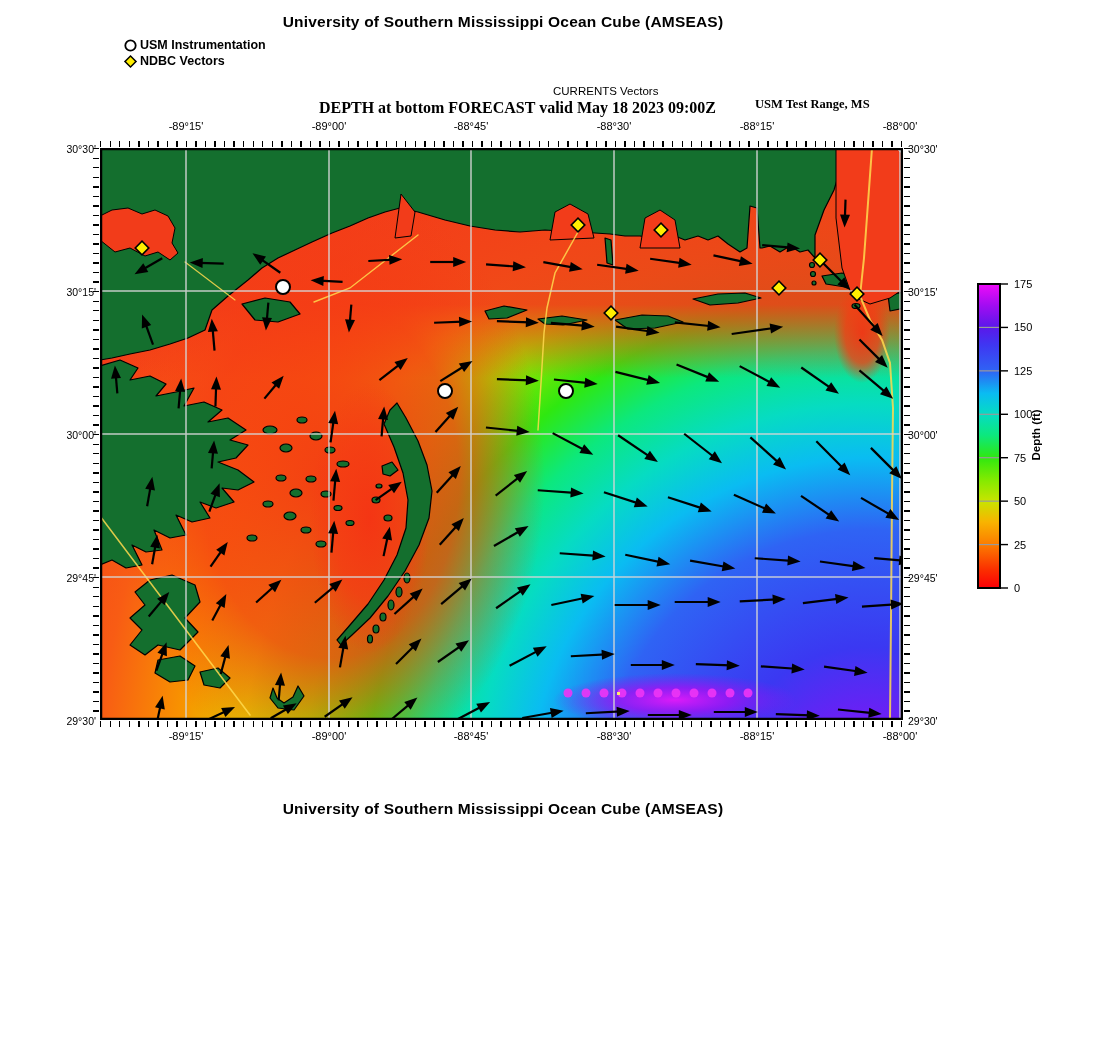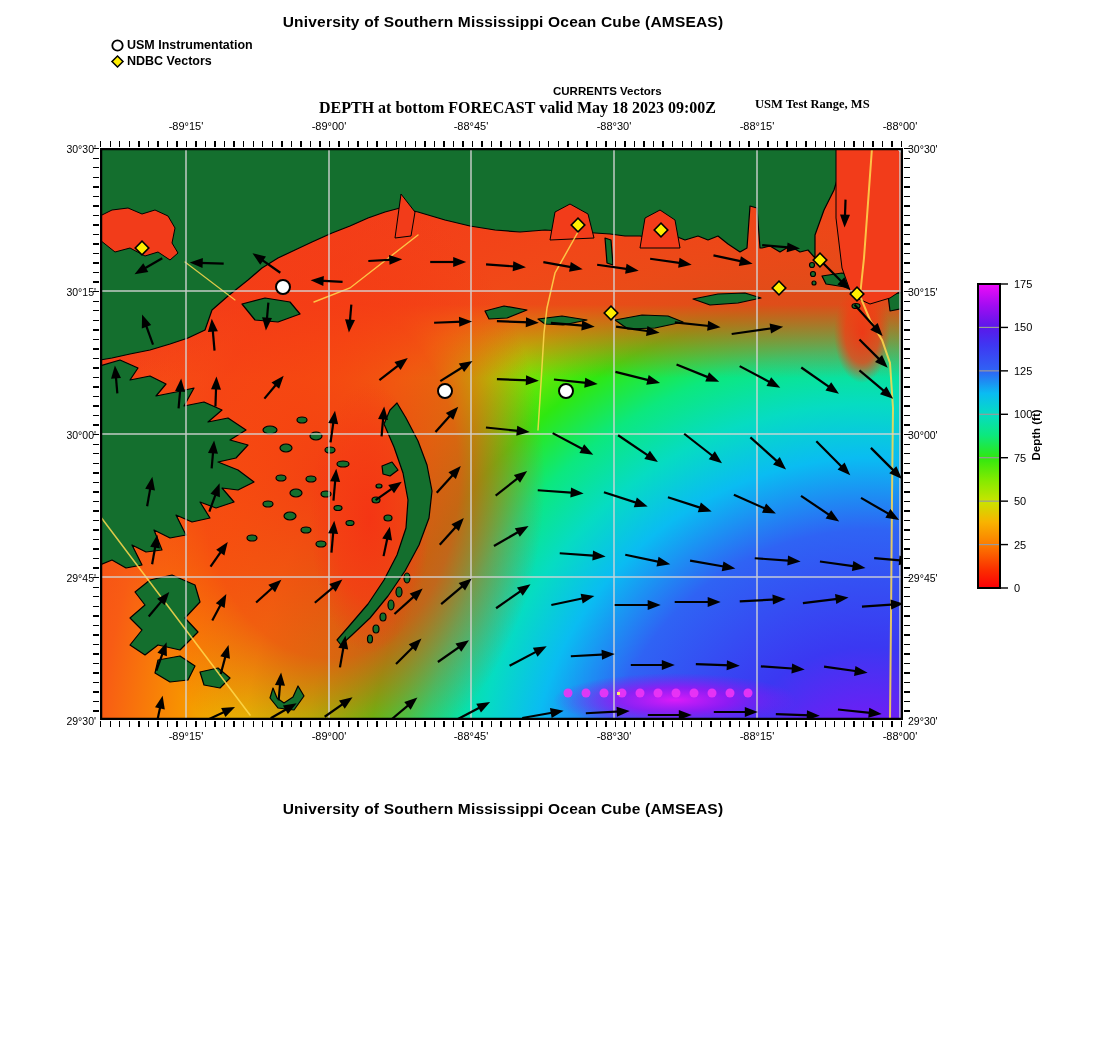--- a/index.html
+++ b/index.html
@@ -6,25 +6,25 @@
   #stage{position:relative;width:1100px;height:1050px;background:#fff;overflow:hidden;
          font-family:"Liberation Sans",sans-serif;color:#000;}
   .abs{position:absolute;}
   .title{font-weight:bold;font-size:15.5px;text-align:center;letter-spacing:.2px;}
   #top-title{left:100px;top:13px;width:806px;}
   #bottom-title{left:100px;top:800px;width:806px;}
   #forecast-title{left:116px;top:99px;width:803px;text-align:center;
       font-family:"Liberation Serif",serif;font-weight:bold;font-size:16px;}
   #region-label{left:755px;top:97px;width:150px;text-align:left;
       font-family:"Liberation Serif",serif;font-weight:bold;font-size:12.5px;}
-  #station-legend{left:110px;top:37px;text-align:right;}
+  #station-legend{left:123px;top:37px;text-align:right;}
   .leg-row{display:flex;align-items:center;height:16px;font-weight:bold;font-size:12.5px;}
   .leg-row svg{margin-right:2px;}
   #currents-box{left:549px;top:39px;width:345px;height:42px;border:2.5px solid #000;background:#fff;}
-  #currents-caption{left:553px;top:85px;font-weight:bold;font-size:11.5px;}
+  #currents-caption{left:553px;top:85px;font-weight:normal;font-size:11.5px;}
   #map-wrap{left:100px;top:148px;width:803px;height:572px;}
   .tickstrip{background-repeat:repeat;}
   #ticks-top{left:100px;top:141px;width:803px;height:6px;
     background:repeating-linear-gradient(90deg,#000 0,#000 1.4px,transparent 1.4px,transparent 9.533px);}
   #ticks-bottom{left:100px;top:721px;width:803px;height:6px;
     background:repeating-linear-gradient(90deg,#000 0,#000 1.4px,transparent 1.4px,transparent 9.533px);}
   #ticks-left{left:93px;top:148px;width:6px;height:572px;
     background:repeating-linear-gradient(180deg,#000 0,#000 1.4px,transparent 1.4px,transparent 9.533px);}
   #ticks-right{left:904px;top:148px;width:6px;height:572px;
     background:repeating-linear-gradient(180deg,#000 0,#000 1.4px,transparent 1.4px,transparent 9.533px);}

